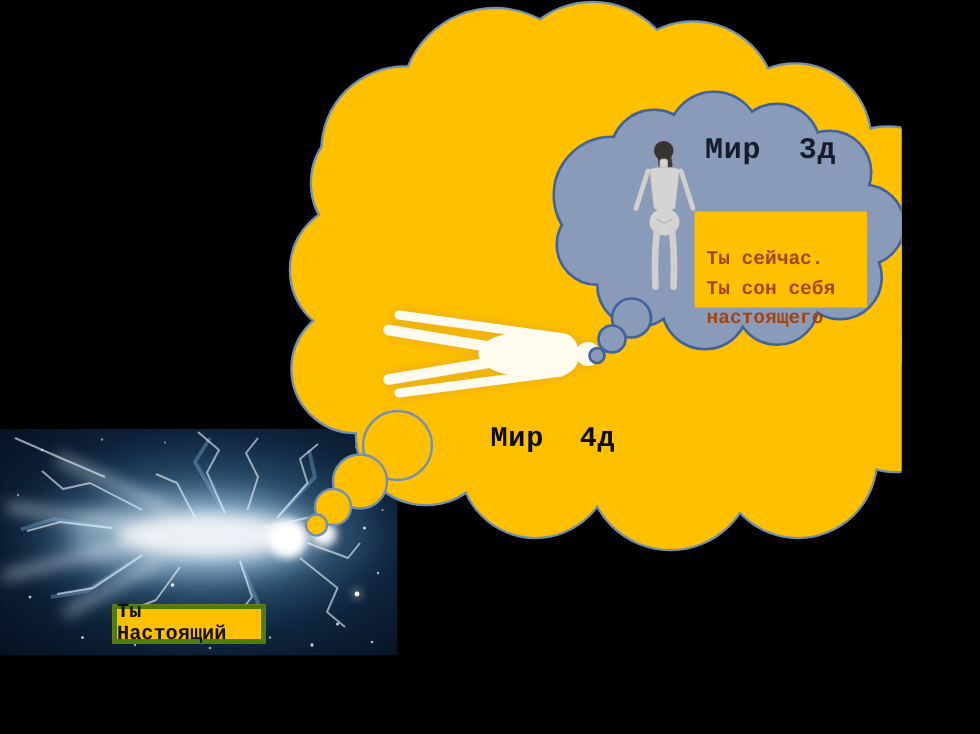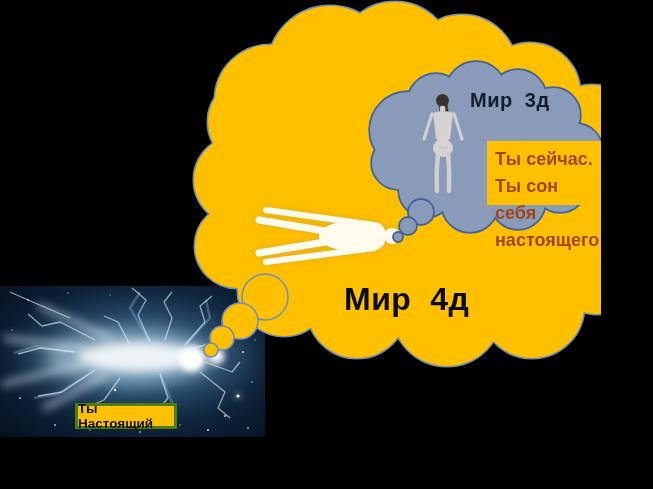--- a/index.html
+++ b/index.html
@@ -1,48 +1,47 @@
 <!DOCTYPE html>
 <html style="--background: #000000; --cloud-yellow: #FFC000; --cloud-yellow-outline: #7290B5; --cloud-blue: #8A9BBA; --cloud-blue-outline: #41639B; --label-bg: #FFC000; --label-you-now-text: #A3450F; --label-you-real-text: #111111; --title-3d-color: #151C2C; --title-4d-color: #0B0B0B;"><head>
 <meta charset="utf-8">
 <style>
   html,body{margin:0;padding:0;background:#000;}
   .canvas{
     position:relative;
     width:601px;height:489px;
     background:var(--background,#000);
     overflow:hidden;
-    font-family:Liberation Sans, sans-serif;
+    font-family:Liberation Mono, monospace;
   }
   .scene{position:absolute;left:0;top:0;}
 
   
   .cy{fill:var(--cloud-yellow,#FFC000);stroke:var(--cloud-yellow-outline,#7290B5);stroke-width:3;}
   .cyf{fill:var(--cloud-yellow,#FFC000);stroke:none;}
   .cb{fill:var(--cloud-blue,#8A9BBA);stroke:var(--cloud-blue-outline,#41639B);stroke-width:3.4;}
   .cbf{fill:var(--cloud-blue,#8A9BBA);stroke:none;}
   .bubble-y{fill:var(--cloud-yellow,#FFC000);stroke:var(--cloud-yellow-outline,#7290B5);stroke-width:1.6;}
   .bubble-b{fill:var(--cloud-blue,#8A9BBA);stroke:var(--cloud-blue-outline,#41639B);stroke-width:1.8;}
 
   .title{position:absolute;font-weight:bold;white-space:pre;letter-spacing:.5px;}
   .title-3d{left:470px;top:89px;font-size:20px;color:var(--title-3d-color,#151C2C);}
-  .title-4d{left:344px;top:281px;font-size:32px;color:var(--title-4d-color,#0B0B0B);}
+  .title-4d{left:327px;top:281px;font-size:19px;color:var(--title-4d-color,#0B0B0B);}
 
   .note{
     position:absolute;box-sizing:border-box;
     background:var(--label-bg,#FFC000);
     font-weight:bold;
   }
   .note-you-now{
     left:463px;top:141px;width:115px;height:64px;
-    padding:5px 8px;
-    font-size:18px;line-height:1.5;
+    padding:22px 8px;
+    font-size:13px;line-height:1.5;
     color:var(--label-you-now-text,#A3450F);
     white-space:pre-line;
-    margin-left:24px;
   }
   .note-you-real{
     left:75px;top:403px;width:102px;height:26px;
     display:flex;align-items:center;justify-content:center;
     font-size:13.5px;
     color:var(--label-you-real-text,#111);
     border:3px solid #4d7c0f;
   }
 </style>
 </head>

